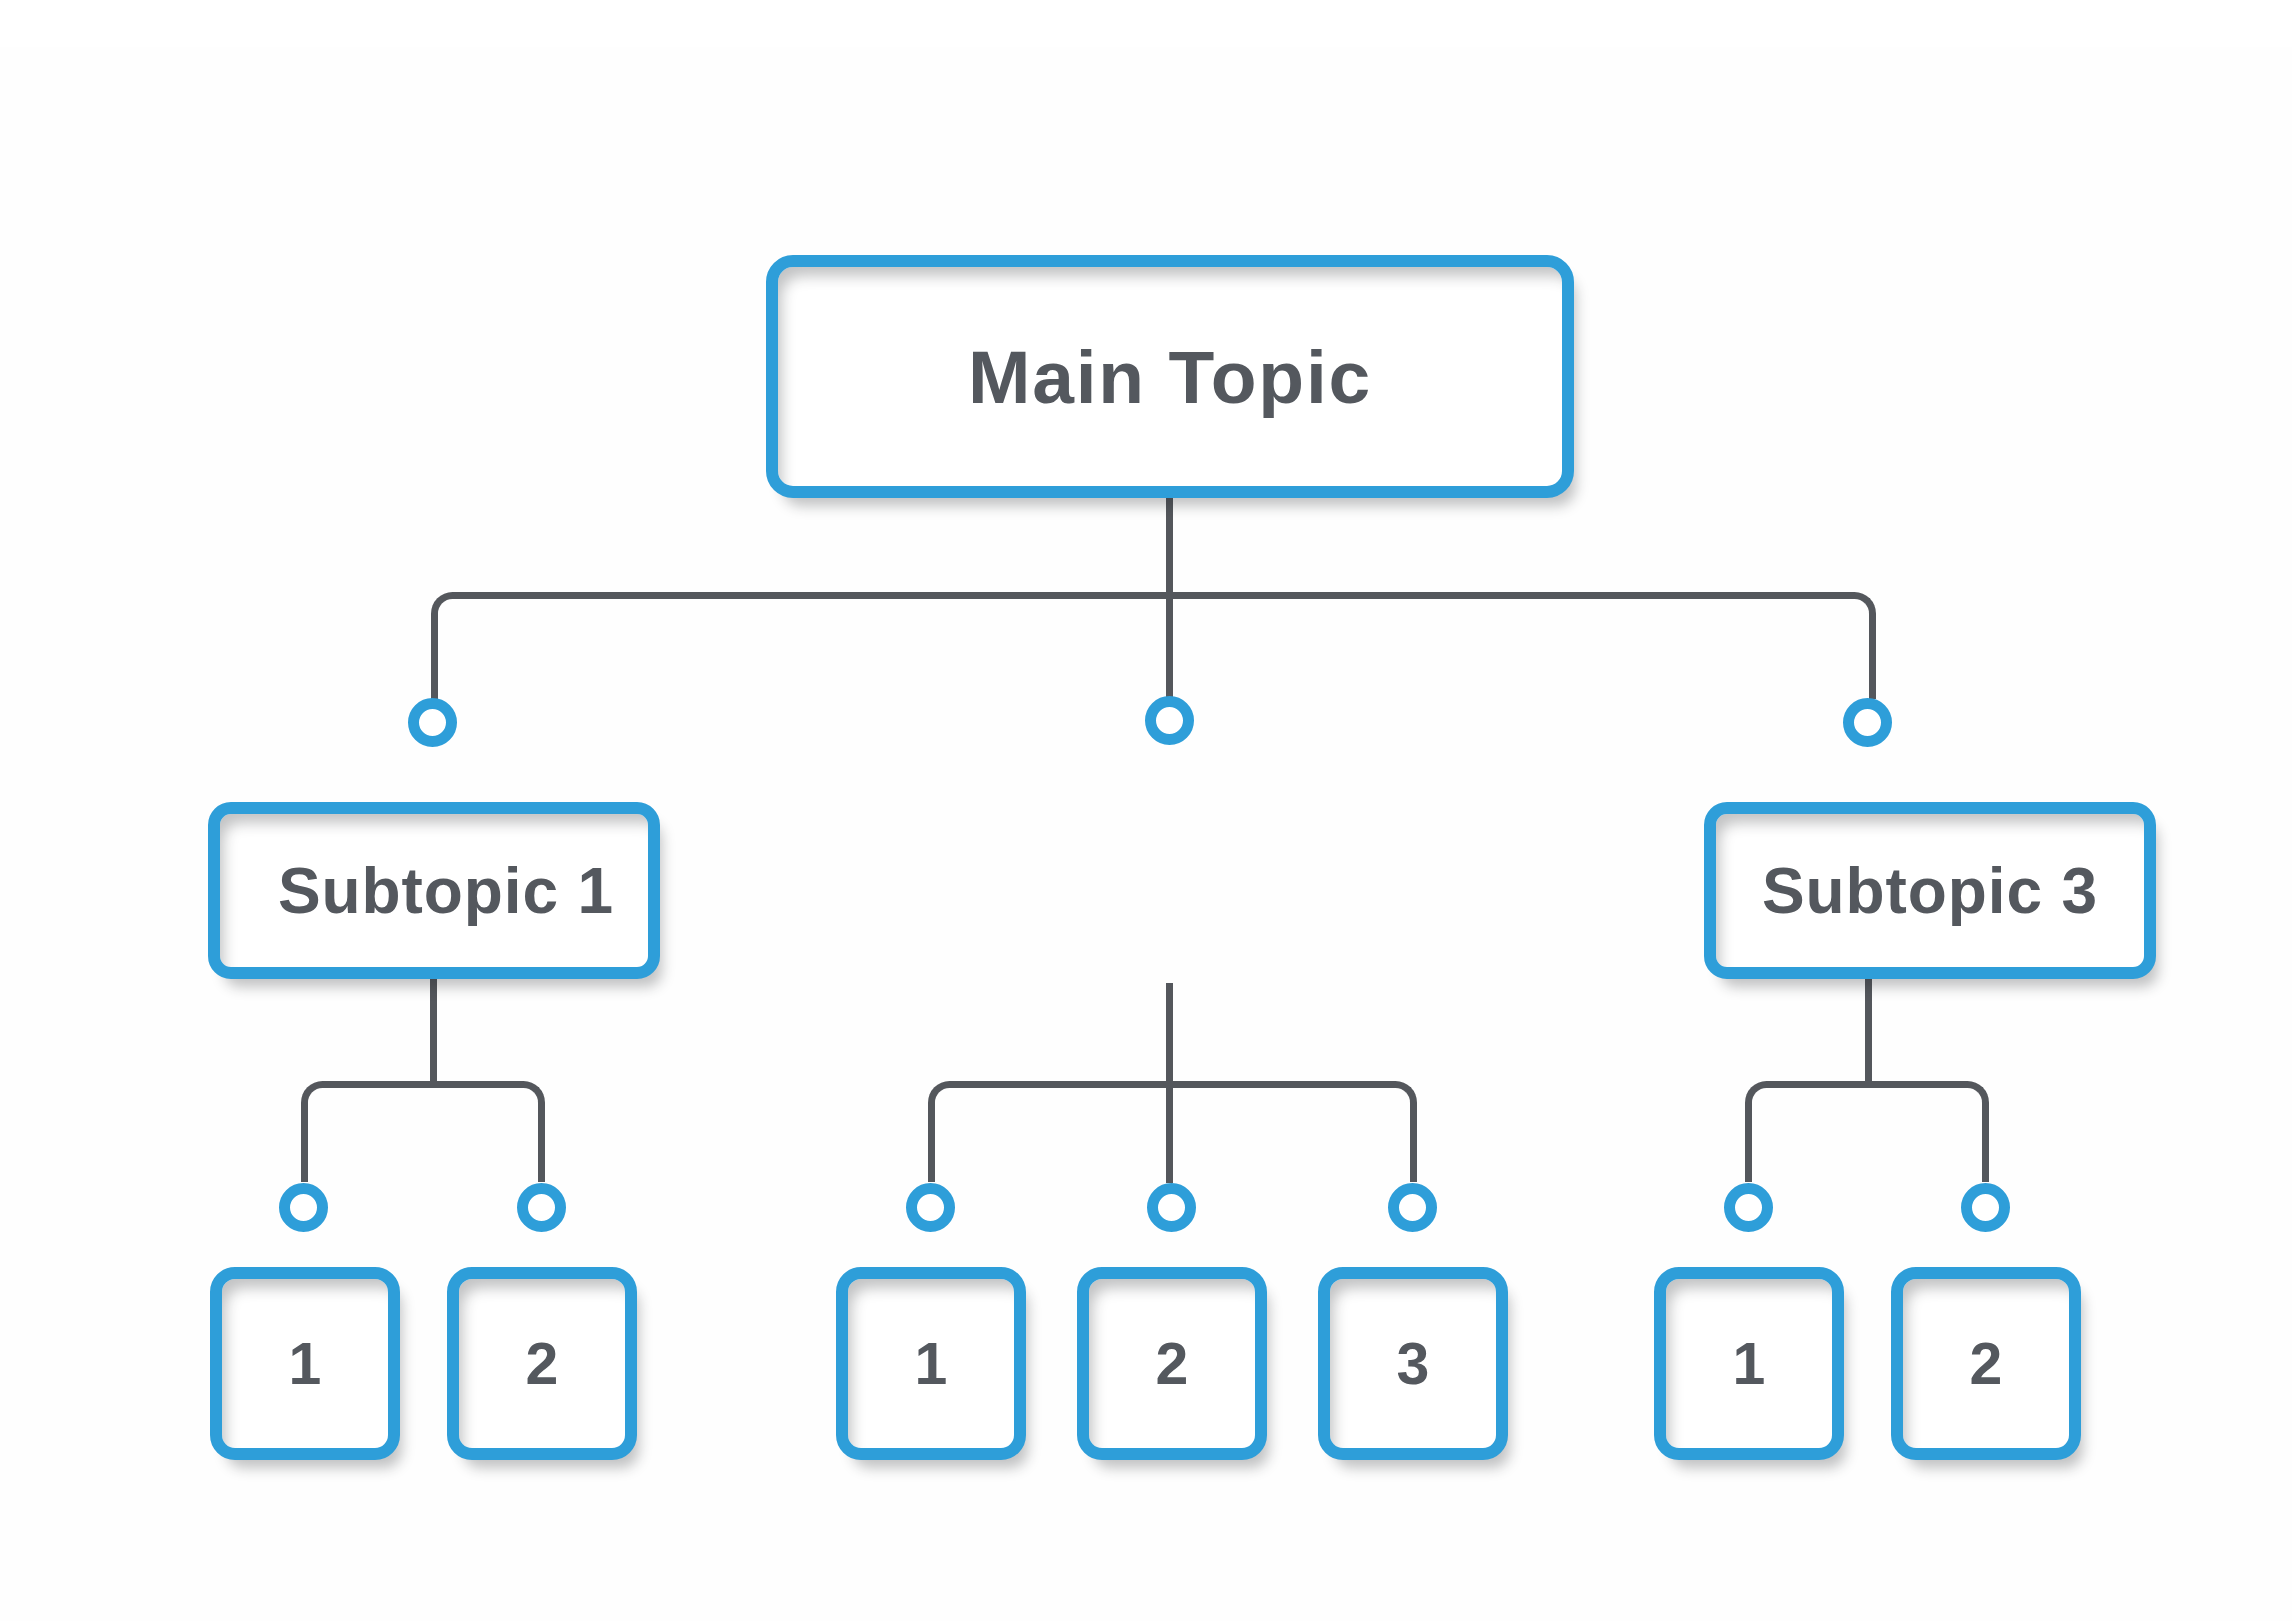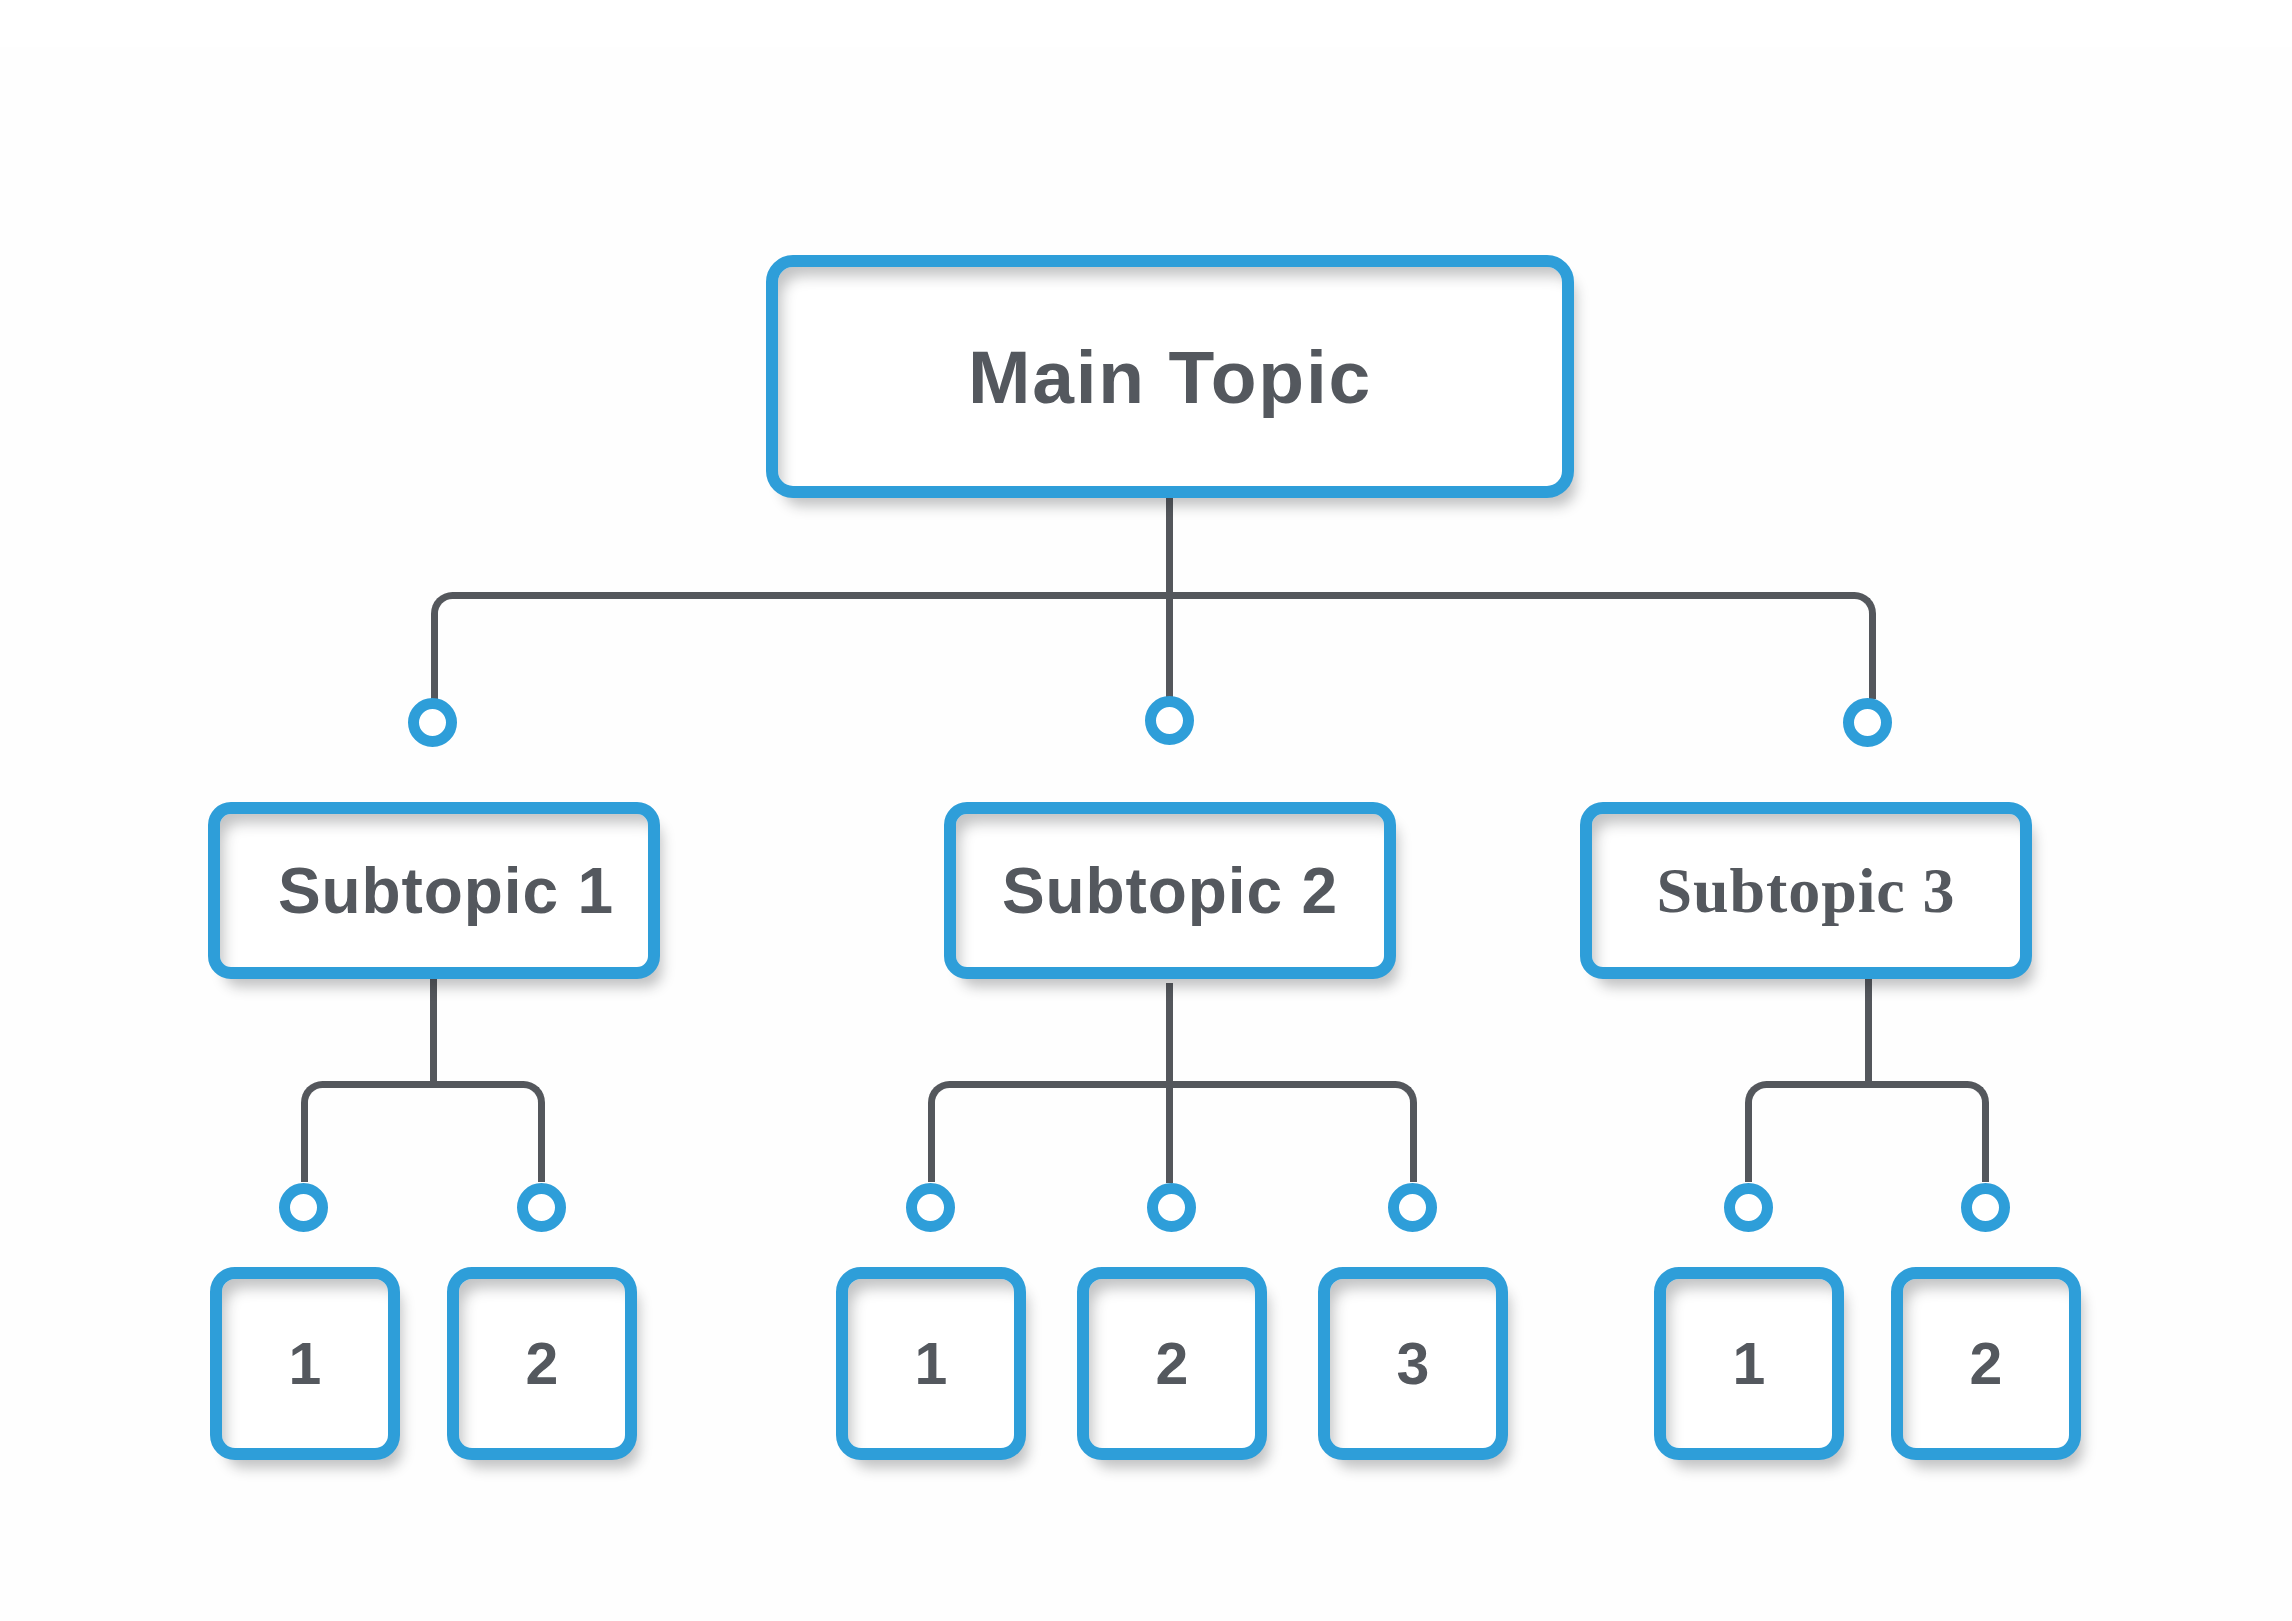--- a/index.html
+++ b/index.html
@@ -13,21 +13,21 @@
   .node{
     position:absolute;box-sizing:border-box;background:#fff;
     border:12.5px solid var(--accent,#2e9ed9);
     display:flex;align-items:center;justify-content:center;
     color:var(--text,#54585e);font-weight:bold;
     box-shadow:9px 14.3px 12.5px -7.2px var(--shadow,rgba(30,32,38,.30)),
                inset 9px 14.3px 14.3px -5.4px var(--shadow,rgba(30,32,38,.25));
   }
   .node-main{left:766px;top:208px;width:808px;height:243px;border-radius:27px;font-size:75px;letter-spacing:1.8px;}
   .node-sub{top:755px;width:452px;height:177px;border-radius:23px;font-size:64px;letter-spacing:0.9px;}
-  .sub-0{left:208px;padding-left:24px;} .sub-1{left:944px;} .sub-2{left:1580px;font-family:Liberation Serif, serif;}
+  .sub-0{left:208px;padding-left:24px;} .sub-1{left:944px;} .sub-2{left:1704px;}
   .node-leaf{top:1220px;width:190px;height:193px;border-radius:25px;font-size:59px;}
   .leaf-0-0{left:210px;}  .leaf-0-1{left:447px;}
   .leaf-1-0{left:836px;}  .leaf-1-1{left:1077px;} .leaf-1-2{left:1318px;}
   .leaf-2-0{left:1654px;} .leaf-2-1{left:1891px;}
   
   .vline{position:absolute;width:7.2px;background:var(--line,#54575c);}
   .bracket{position:absolute;box-sizing:border-box;background:transparent;
     border:7.2px solid var(--line,#54575c);border-bottom:none;
     border-radius:21.5px 21.5px 0 0;}
   .stem-main{left:1166px;top:450px;height:201px;}
@@ -68,21 +68,20 @@
   <div class="dot dot-l01"></div>
   <div class="dot dot-l10"></div>
   <div class="dot dot-l11"></div>
   <div class="dot dot-l12"></div>
   <div class="dot dot-l20"></div>
   <div class="dot dot-l21"></div>
 
   <div class="node node-main">Main Topic</div>
 
   <div class="node node-sub sub-0">Subtopic 1</div>
-  <div class="node node-sub sub-1">Subtopic 2</div>
   <div class="node node-sub sub-2">Subtopic 3</div>
 
   <div class="node node-leaf leaf-0-0">1</div>
   <div class="node node-leaf leaf-0-1">2</div>
 
   <div class="node node-leaf leaf-1-0">1</div>
   <div class="node node-leaf leaf-1-1">2</div>
   <div class="node node-leaf leaf-1-2">3</div>
 
   <div class="node node-leaf leaf-2-0">1</div>

